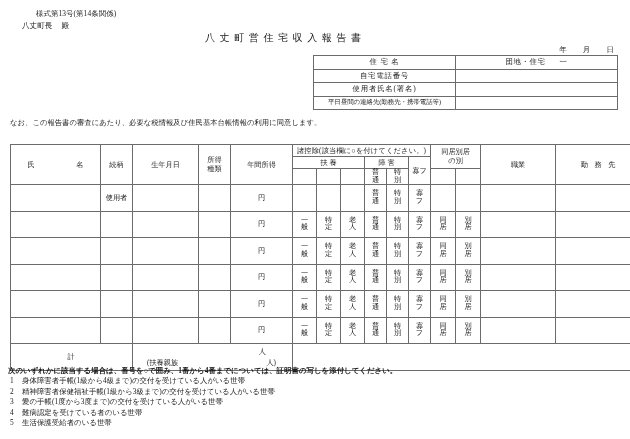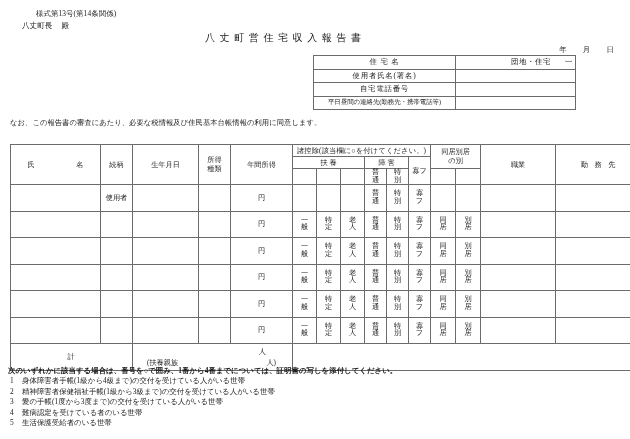--- a/index.html
+++ b/index.html
@@ -60,42 +60,42 @@
     white-space: nowrap;
   }
   .date-line span { margin-left: 16px; }
   .date-line span:first-child { margin-left: 0; }
 
   
   .info-box {
     position: absolute;
     left: 313px;
     top: 55px;
-    width: 263px;
+    width: 305px;
     border-collapse: collapse;
     table-layout: fixed;
   }
   .info-box td {
     border: 0.6px solid #6b6b6b;
     height: 12.5px;
     padding: 0 2px;
     font-size: 7.4px;
     vertical-align: middle;
   }
   .info-box td.label {
     width: 137px;
     text-align: center;
     letter-spacing: .8px;
   }
   .info-box td.label.tight {
     letter-spacing: -0.1px;
     font-size: 6.5px;
   }
   .info-box td.value {
-    text-align: right;
+    text-align: center;
     letter-spacing: .6px;
   }
   .info-box td.value .dash { margin-left: 14px; }
 
   
   .statement {
     position: absolute;
     left: 10px;
     top: 118px;
     font-size: 7.3px;
@@ -213,25 +213,25 @@
 
   <table class="info-box">
     <tbody>
         <tr>
       <td class="label">住 宅 名</td>
       <td class="value">
         <span>団地・住宅</span><span class="dash">一</span>
       </td>
     </tr>
     <tr>
+      <td class="label">自宅電話番号</td>
+      <td class="value"></td>
+    </tr>
+    <tr>
       <td class="label">使用者氏名(署名)</td>
-      <td class="value"></td>
-    </tr>
-    <tr>
-      <td class="label">自宅電話番号</td>
       <td class="value"></td>
     </tr>
     <tr>
       <td class="label tight">平日昼間の連絡先(勤務先・携帯電話等)</td>
       <td class="value"></td>
     </tr>
   </tbody>
     </table>
 
   <div class="statement">

